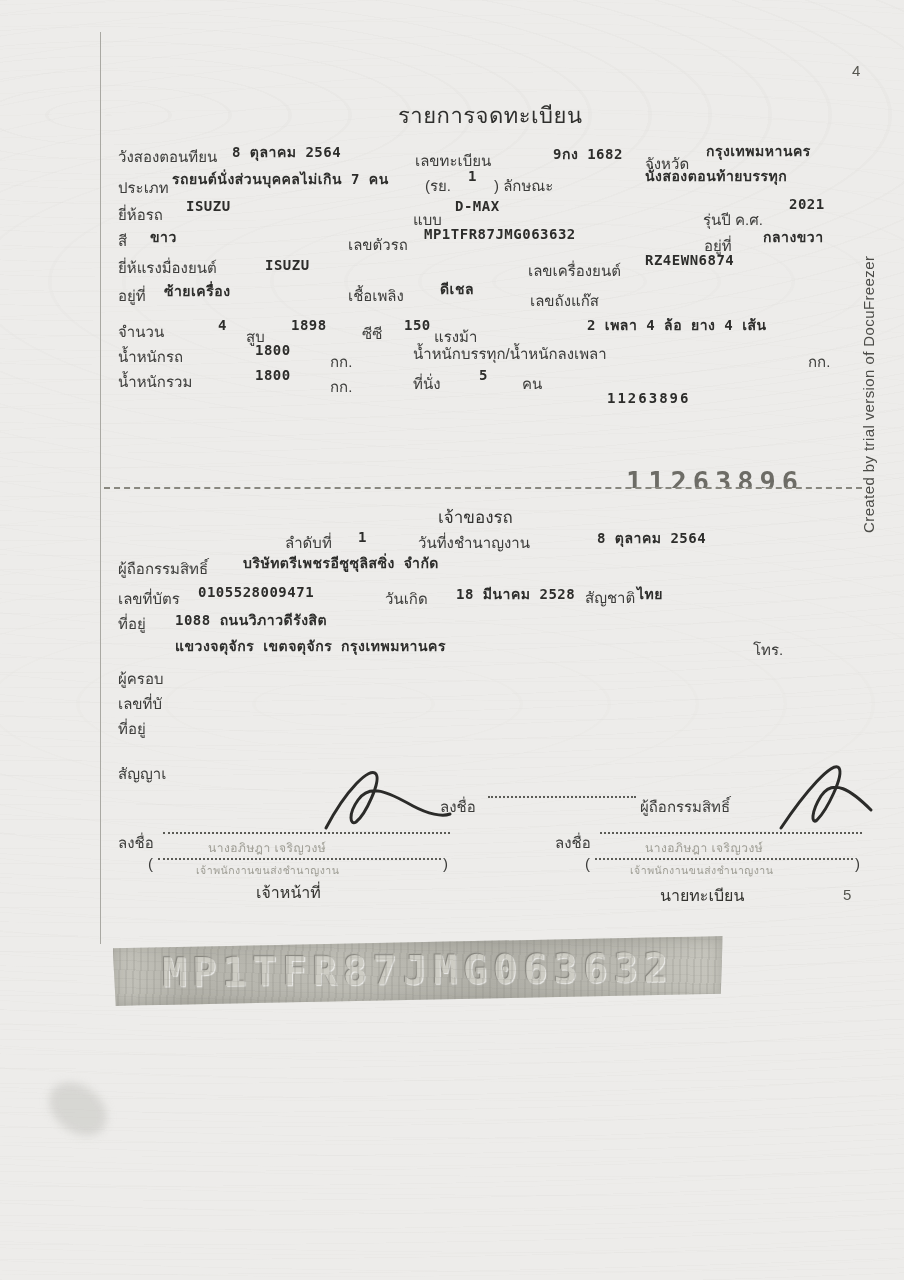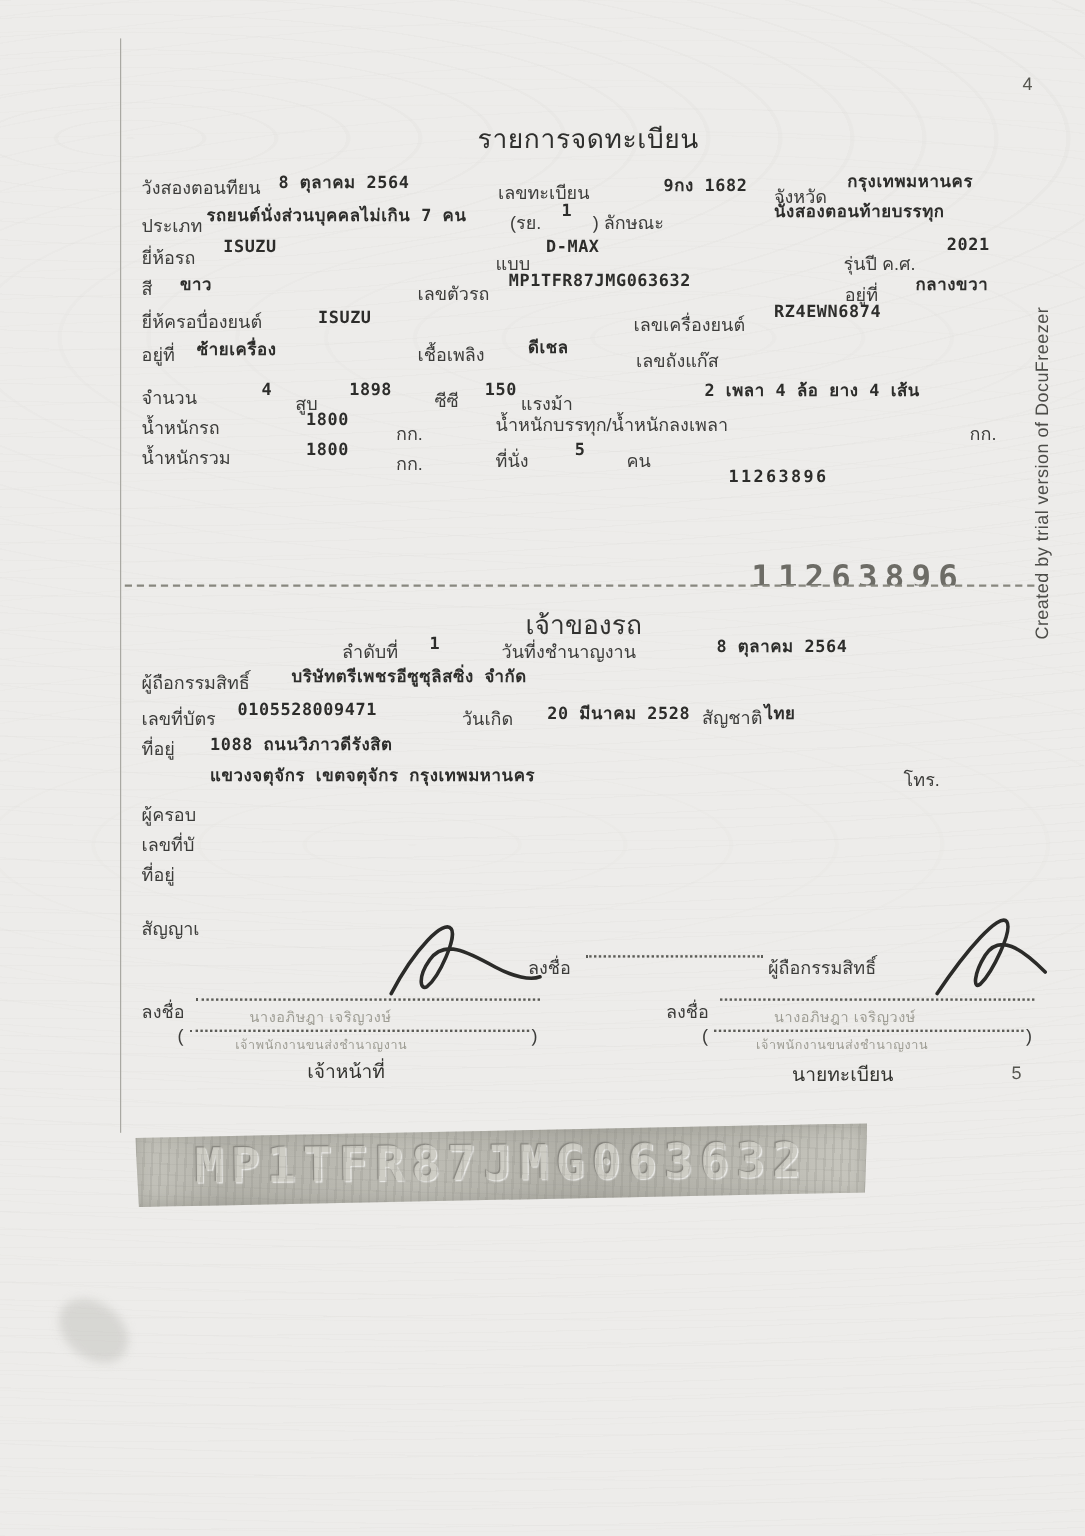--- a/index.html
+++ b/index.html
@@ -14,21 +14,21 @@
     content:"";position:absolute;inset:0;pointer-events:none;opacity:.5;
     background:
       repeating-radial-gradient(ellipse 90px 22px at 12% 9%, rgba(190,189,184,.16) 0 3px, transparent 4px 60px),
       repeating-radial-gradient(ellipse 70px 18px at 63% 22%, rgba(195,194,188,.13) 0 3px, transparent 4px 74px),
       repeating-radial-gradient(ellipse 80px 20px at 38% 55%, rgba(200,199,193,.11) 0 3px, transparent 4px 88px);
   }
   .abs{position:absolute;white-space:nowrap;}
   .lbl{font-size:15px;color:#3c3c3a;}
   .val{font-family:"DejaVu Sans Mono",monospace;font-size:14px;color:#2d2d2b;font-weight:600;letter-spacing:.5px;}
   .title{font-size:22px;color:#2f2f2d;letter-spacing:.5px;}
-  .h2{font-size:22px;color:#333331;}
+  .h2{font-size:17px;color:#333331;}
   .pagenum{font-size:15px;color:#55554f;}
   .edge{position:absolute;left:100px;top:32px;width:1px;height:912px;background:#a9a8a2;}
   .dotline{position:absolute;border-bottom:2px dotted #5b5b56;height:1px;}
   .dashline{position:absolute;border-top:2px dashed #88877f;height:0;}
   .stamp{font-size:10.5px;color:#9d9c93;letter-spacing:.5px;}
   .role{font-size:16px;color:#33332f;}
   .faintnum{
     position:absolute;overflow:hidden;height:21px;
     font-family:"DejaVu Sans Mono",monospace;font-size:27px;line-height:30px;
     color:#6d6c66;letter-spacing:6px;font-weight:600;
@@ -95,21 +95,21 @@
 <div class="abs lbl" style="left:703px;top:208px;">รุ่นปี ค.ศ.</div>
 <div class="abs val" style="left:789px;top:196px;">2021</div>
 
 <div class="abs lbl" style="left:118px;top:229px;">สี</div>
 <div class="abs val" style="left:150px;top:226px;">ขาว</div>
 <div class="abs lbl" style="left:348px;top:233px;text-align:center;">เลขตัวรถ</div>
 <div class="abs val" style="left:424px;top:226px;">MP1TFR87JMG063632</div>
 <div class="abs lbl" style="left:704px;top:234px;">อยู่ที่</div>
 <div class="abs val" style="left:763px;top:226px;">กลางขวา</div>
 
-<div class="abs lbl" style="left:118px;top:256px;">ยี่ห้ครอบื่องยนต์</div>
+<div class="abs lbl" style="left:118px;top:256px;">ยี่ห้แรงมื่องยนต์</div>
 <div class="abs val" style="left:265px;top:257px;">ISUZU</div>
 <div class="abs lbl" style="left:528px;top:259px;">เลขเครื่องยนต์</div>
 <div class="abs val" style="left:645px;top:252px;">RZ4EWN6874</div>
 
 <div class="abs lbl" style="left:118px;top:284px;">อยู่ที่</div>
 <div class="abs val" style="left:164px;top:280px;">ซ้ายเครื่อง</div>
 <div class="abs lbl" style="left:348px;top:284px;">เชื้อเพลิง</div>
 <div class="abs val" style="left:440px;top:278px;">ดีเชล</div>
 <div class="abs lbl" style="left:530px;top:289px;">เลขถังแก๊ส</div>
 
@@ -146,21 +146,21 @@
 <div class="abs val" style="left:358px;top:529px;">1</div>
 <div class="abs lbl" style="left:418px;top:531px;">วันที่งชำนาญงาน</div>
 <div class="abs val" style="left:597px;top:527px;">8 ตุลาคม 2564</div>
 
 <div class="abs lbl" style="left:118px;top:557px;">ผู้ถือกรรมสิทธิ์</div>
 <div class="abs val" style="left:243px;top:552px;">บริษัทตรีเพชรอีซูซุลิสซิ่ง จำกัด</div>
 
 <div class="abs lbl" style="left:118px;top:587px;">เลขที่บัตร</div>
 <div class="abs val" style="left:198px;top:584px;">0105528009471</div>
 <div class="abs lbl" style="left:385px;top:587px;">วันเกิด</div>
-<div class="abs val" style="left:456px;top:583px;">20 มีนาคม 2528</div>
+<div class="abs val" style="left:456px;top:583px;">18 มีนาคม 2528</div>
 <div class="abs lbl" style="left:585px;top:586px;">สัญชาติ</div>
 <div class="abs val" style="left:637px;top:583px;">ไทย</div>
 
 <div class="abs lbl" style="left:118px;top:612px;">ที่อยู่</div>
 <div class="abs val" style="left:175px;top:609px;">1088 ถนนวิภาวดีรังสิต</div>
 <div class="abs val" style="left:175px;top:635px;">แขวงจตุจักร เขตจตุจักร กรุงเทพมหานคร</div>
 <div class="abs lbl" style="left:753px;top:638px;">โทร.</div>
 
 <div class="abs lbl" style="left:118px;top:667px;">ผู้ครอบ</div>
 <div class="abs lbl" style="left:118px;top:692px;">เลขที่บั</div>

